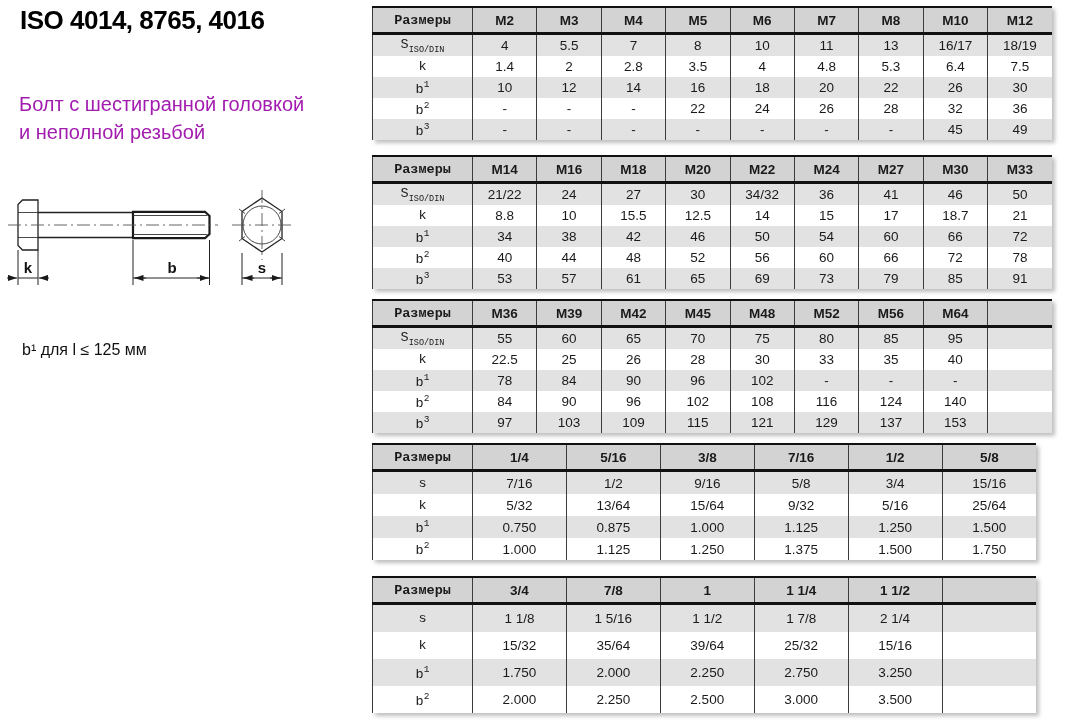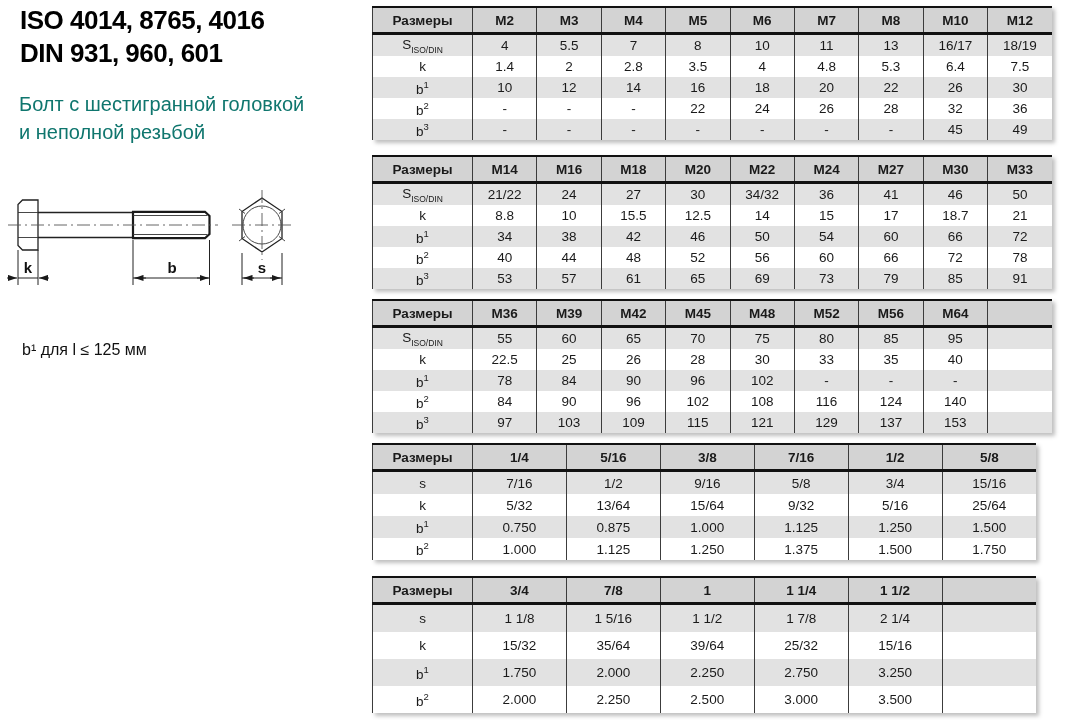--- a/index.html
+++ b/index.html
@@ -7,21 +7,21 @@
     position:relative;width:1067px;height:720px;background:#ffffff;overflow:hidden;
     font-family:"Liberation Sans","DejaVu Sans",sans-serif;color:#1a1a1a;
   }
   
   .title{
     position:absolute;left:20px;top:4px;
     font-size:26px;font-weight:bold;color:#000;line-height:33px;letter-spacing:-0.5px;
   }
   .subtitle{
     position:absolute;left:19px;top:90px;
-    font-size:20px;color:#0f766e;line-height:28px;
+    font-size:20px;color:#a21caf;line-height:28px;
   }
   .notes{
     position:absolute;left:22px;top:336px;
     font-size:16px;color:#111;line-height:28px;
   }
   .drawing{position:absolute;left:5px;top:183px;}
   
   .tbl{position:absolute;left:372px;}
   #table1{top:6px;}  #table2{top:155px;} #table3{top:299px;}
   #table4{top:443px;} #table5{top:576px;}
@@ -30,21 +30,21 @@
     box-shadow:3px 3px 4px rgba(0,0,0,0.25);
     border-left:1px solid #3c3c3c;
   }
   .t13 table.dim-table{width:680px;}
   .t45 table.dim-table{width:664px;}
   .dim-table th,.dim-table td{
     border-left:1px solid #3c3c3c;
     text-align:center;vertical-align:middle;
     font-size:13.5px;padding:0 2px;white-space:nowrap;
   }
-  .dim-table th:first-child,.dim-table td:first-child{border-left:none;}
+  .dim-table th:first-child,.dim-table td:first-child{border-left:none;font-family:Liberation Mono, monospace;}
   .dim-table thead th{
     background:var(--header-bg,#d3d3d3);
     border-top:2px solid #111;border-bottom:3px solid #111;
     font-weight:bold;height:24px;
   }
   .dim-table tbody tr:nth-child(odd){background:var(--stripe-bg,#e2e2e2);}
   .t13 .dim-table tbody td{height:21px;}
   #table4 .dim-table tbody td{height:22px;}
   #table5 .dim-table tbody td{height:27px;}
   .row-label{font-size:14px;}
@@ -58,21 +58,20 @@
   .dim{stroke:#222;stroke-width:1;fill:none;}
   .dim-label{font-size:15px;font-weight:bold;fill:#111;}
 </style>
 </head>
 <body>
 
 <div class="page">
 
   <div class="title">
     <div>ISO 4014, 8765, 4016</div>
-    <div>DIN 931, 960, 601</div>
   </div>
 
   <div class="subtitle">
     <div>Болт с шестигранной головкой</div>
     <div>и неполной резьбой</div>
   </div>
 
   <svg class="drawing" width="310" height="130" viewBox="0 0 310 130" xmlns="http://www.w3.org/2000/svg">
     <defs>
       <marker id="arr" orient="auto" markerWidth="10" markerHeight="7" refX="9" refY="3.5">

